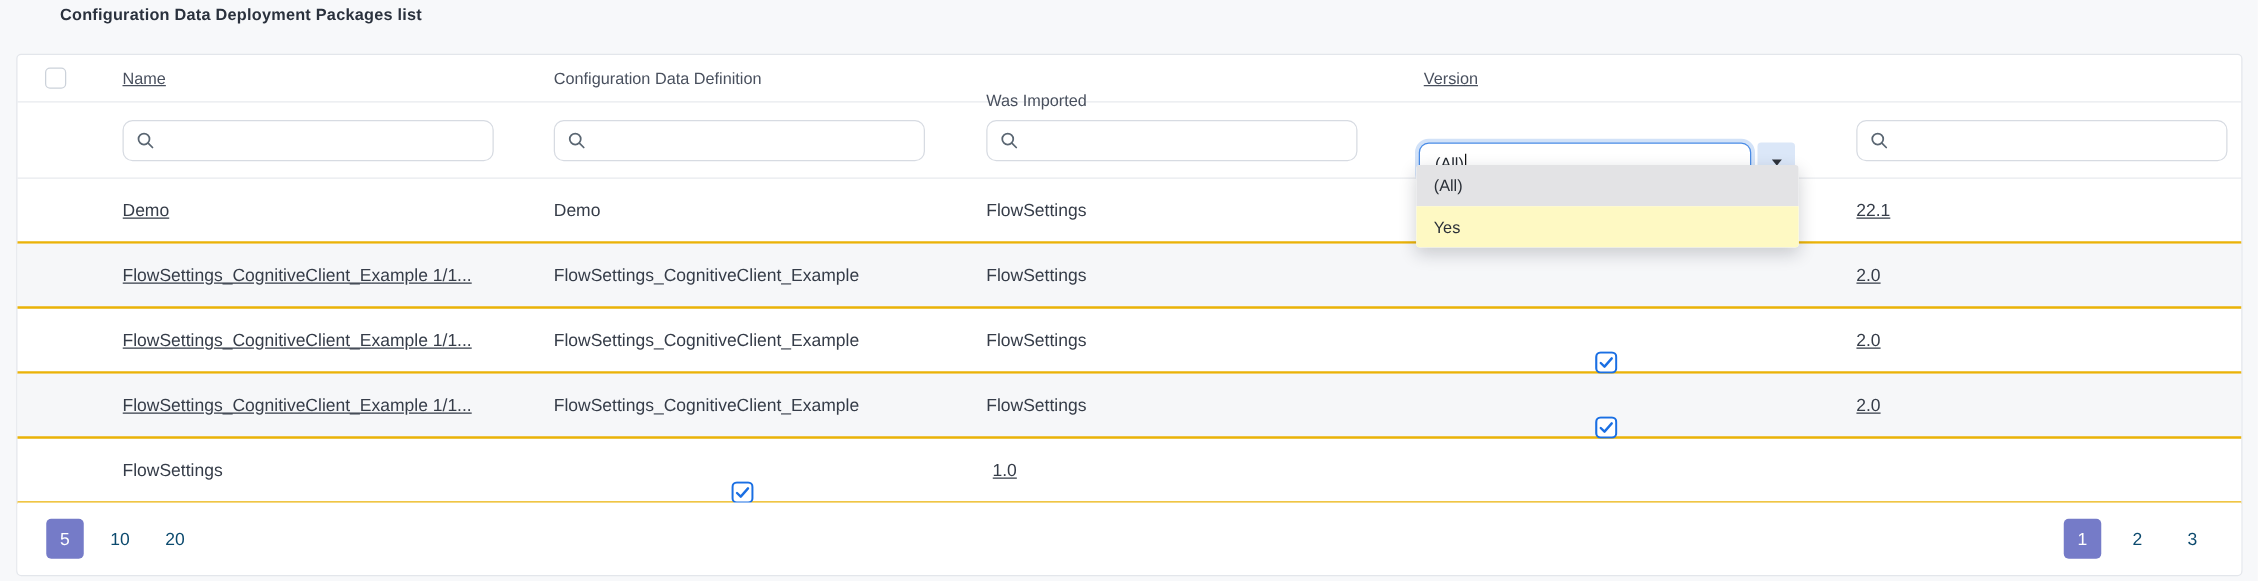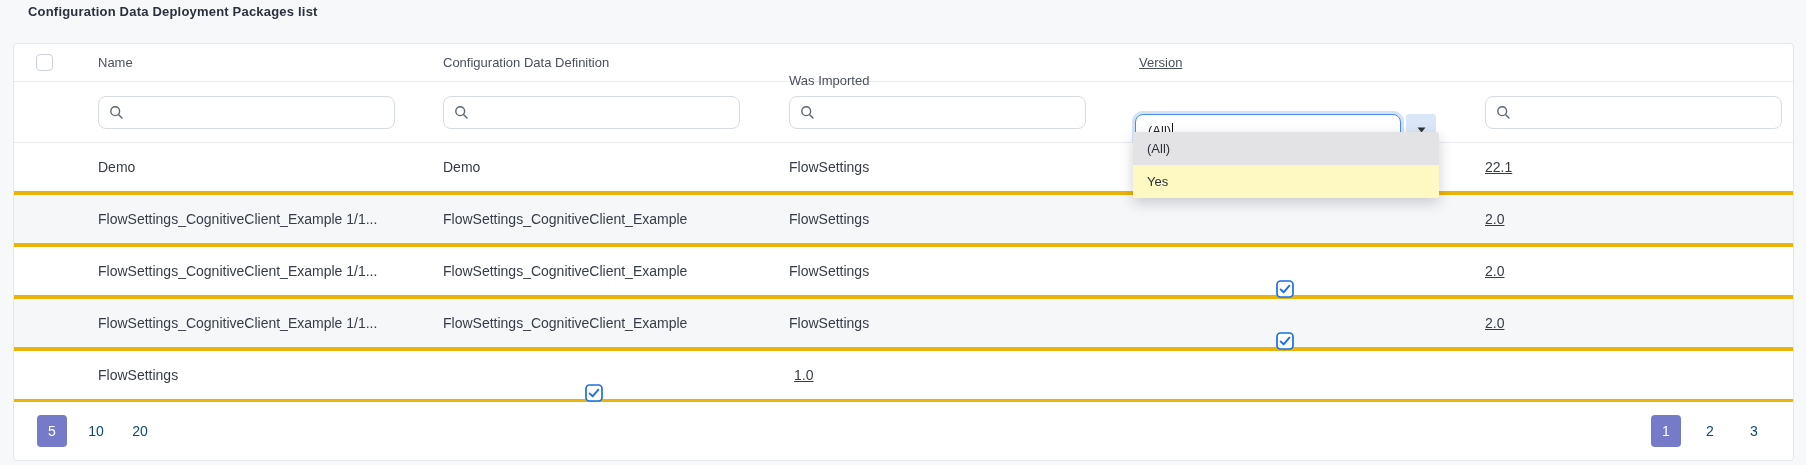--- a/index.html
+++ b/index.html
@@ -1,27 +1,27 @@
 <!DOCTYPE html>
 <html><head>
 <meta charset="utf-8">
 <style>
   * { margin:0; padding:0; box-sizing:border-box; }
   html,body { width:1806px; height:465px; overflow:hidden;
     font-family:"Liberation Sans","DejaVu Sans",sans-serif; background:#f7f8fa; }
 
-  .page-title { position:absolute; left:28px; top:4px; font-size:13px; font-weight:700;
+  .page-title { position:absolute; left:48px; top:4px; font-size:13px; font-weight:700;
     color:#2a313d; letter-spacing:.2px; }
 
   .table-card { position:absolute; left:13px; top:43px; width:1781px; height:418px;
     background:#ffffff; border:1px solid #e3e6eb; border-radius:4px; }
 
   .frow { display:flex; align-items:center; width:100%; }
   .c0 { width:84px; flex:0 0 84px; display:flex; align-items:center; padding-left:22px; }
-  .c1 { width:345px; flex:0 0 345px; }
+  .c1 { width:345px; flex:0 0 345px;text-decoration:underline; }
   .c2 { width:346px; flex:0 0 346px; }
   .c3 { width:346px; flex:0 0 346px; }
   .c4 { width:350px; flex:0 0 350px;margin-top:36px; }
   .c5 { flex:1 1 auto;text-decoration:underline; }
 
   .header-row { height:38px; border-bottom:1px solid #e8eaee; }
   .col-h { font-size:13px; font-weight:500; color:#49505e; cursor:pointer; }
 
   .hdr-checkbox { width:17px; height:17px; border:1.5px solid #ccd2da; border-radius:4px;
     background:#fff; cursor:pointer; }
@@ -39,21 +39,21 @@
     vertical-align:middle; }
   .dd-btn { width:30px; height:33px; background:#dbe7f8; border:none; border-radius:3px;
     display:flex; align-items:center; justify-content:center; cursor:pointer; }
 
   .dropdown-panel { position:absolute; left:1119px; top:88px; width:306px; z-index:20;
     background:#fff; border-radius:3px; box-shadow:0 5px 14px rgba(20,25,40,.20); overflow:hidden; }
   .dd-option { height:33px; display:flex; align-items:center; padding-left:14px;
     font-size:13px; color:#2b3038; background:#fef9c3; cursor:pointer; }
   .dd-option.hl { background:#e3e3e5; }
 
-  .trow { height:52px; border-bottom:4px solid #eab308; font-size:14px; color:#353c48; }
+  .trow { height:52px; border-bottom:2px solid #eab308; font-size:14px; color:#353c48; }
   .trow.alt { background:#f6f7f9; }
   .cell { overflow:hidden; white-space:nowrap; text-overflow:ellipsis; padding-right:12px; }
   .imported-zone { width:300px; display:flex; justify-content:center; align-items:center; }
 
   .pagination { position:absolute; left:0; bottom:0; width:100%; height:58px;
     display:flex; align-items:center; justify-content:space-between;
     padding:0 24px 0 23px; background:#fff; border-radius:0 0 4px 4px; }
   .pg-group { display:flex; align-items:center; gap:14px; }
   .pg-item { min-width:30px; height:32px; display:flex; align-items:center; justify-content:center;
     font-size:14px; color:#0c4a6e; border-radius:4px; cursor:pointer; padding:0 6px; }

